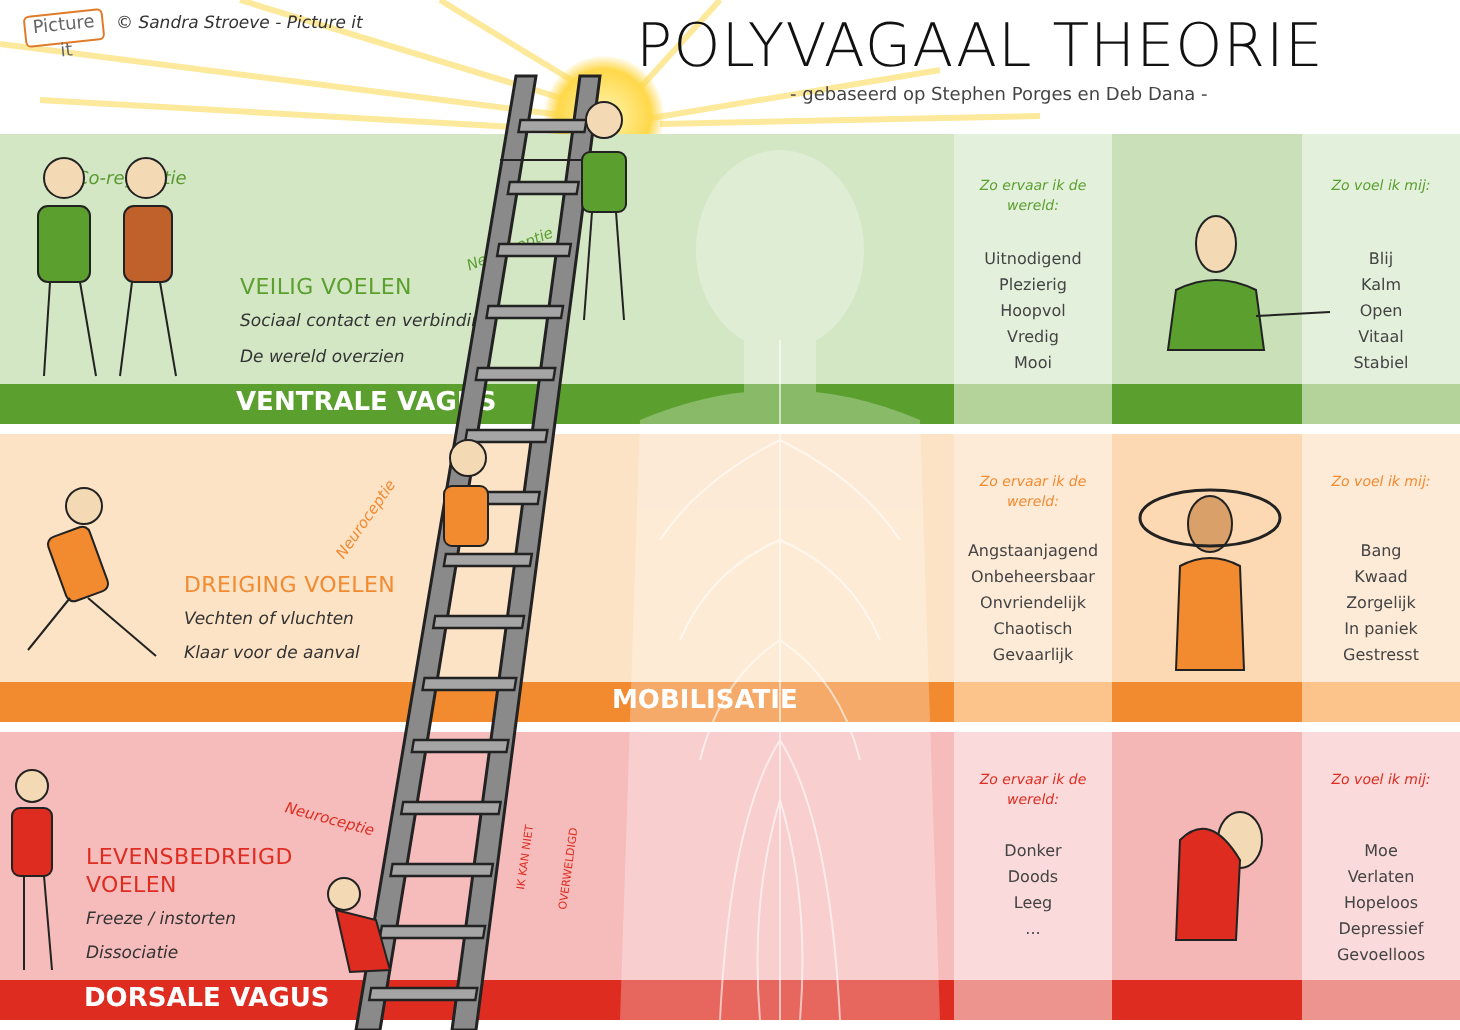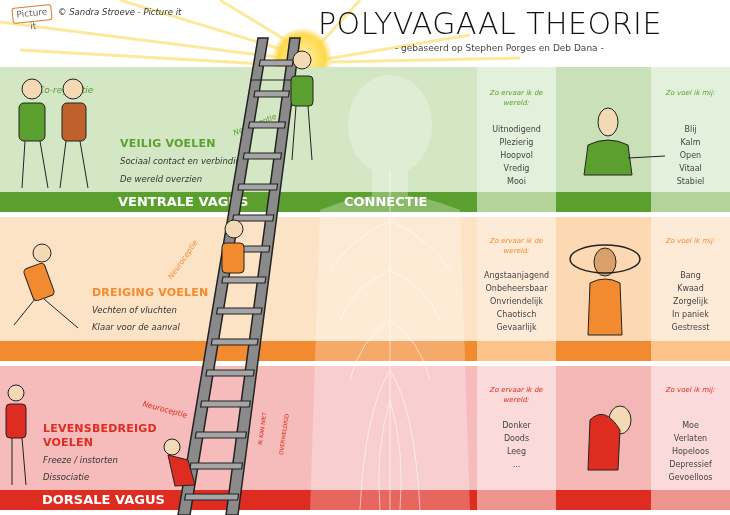--- a/index.html
+++ b/index.html
@@ -53,21 +53,21 @@
   #bar-red { top: 490px; }
   #bar-red .s-main { left: 0; width: 477px; background: #de2c20; }
   #bar-red .s-c1 { left: 477px; width: 79px; background: #ee948e; }
   #bar-red .s-c2 { left: 556px; width: 95px; background: #de2c20; }
   #bar-red .s-c3 { left: 651px; width: 79px; background: #ee948e; }
 
   
   .silhouette { position: absolute; left: 300px; top: 70px; width: 180px; height: 440px; pointer-events: none; }
 
   
-  .sec-head { position: absolute; font-weight: bold; font-size: 11px; letter-spacing: 0.2px; text-align: center; }
+  .sec-head { position: absolute; font-weight: normal; font-size: 11px; letter-spacing: 0.2px; text-align: center; }
   .sec-line { position: absolute; font-style: italic; font-size: 8.5px; color: #333; white-space: nowrap; }
   .col-head { position: absolute; width: 79px; text-align: center; font-style: italic; font-size: 7px; line-height: 10px; }
   .col-list { position: absolute; width: 79px; text-align: center; font-size: 8px; line-height: 13px; color: #444; list-style: none; }
   .neuro { position: absolute; font-style: italic; font-size: 7.5px; white-space: nowrap; }
 
   .ladder { position: absolute; left: 0; top: 0; width: 730px; height: 515px; pointer-events: none; }
 </style>
 </head>
 <body>
 
@@ -93,34 +93,34 @@
     <div class="col1"></div>
     <div class="col2"></div>
     <div class="col3"></div>
 </div>
 <div class="bar" id="bar-green">
   <div class="seg s-main"></div>
     <div class="seg s-c1"></div>
     <div class="seg s-c2"></div>
     <div class="seg s-c3"></div>
   <span class="bar-label" style="left:118px">VENTRALE VAGUS</span>
-  <span class="bar-label" style="left:344px">CONNECTIE</span>
 </div>
 
 <div class="band" id="band-orange">
   <div class="fill-main"></div>
     <div class="col1"></div>
     <div class="col2"></div>
     <div class="col3"></div>
 </div>
 <div class="bar" id="bar-orange">
   <div class="seg s-main"></div>
     <div class="seg s-c1"></div>
     <div class="seg s-c2"></div>
     <div class="seg s-c3"></div>
+  <span class="bar-label" style="left:306px">MOBILISATIE</span>
 </div>
 
 <div class="band" id="band-red">
   <div class="fill-main"></div>
     <div class="col1"></div>
     <div class="col2"></div>
     <div class="col3"></div>
 </div>
 <div class="bar" id="bar-red">
   <div class="seg s-main"></div>

